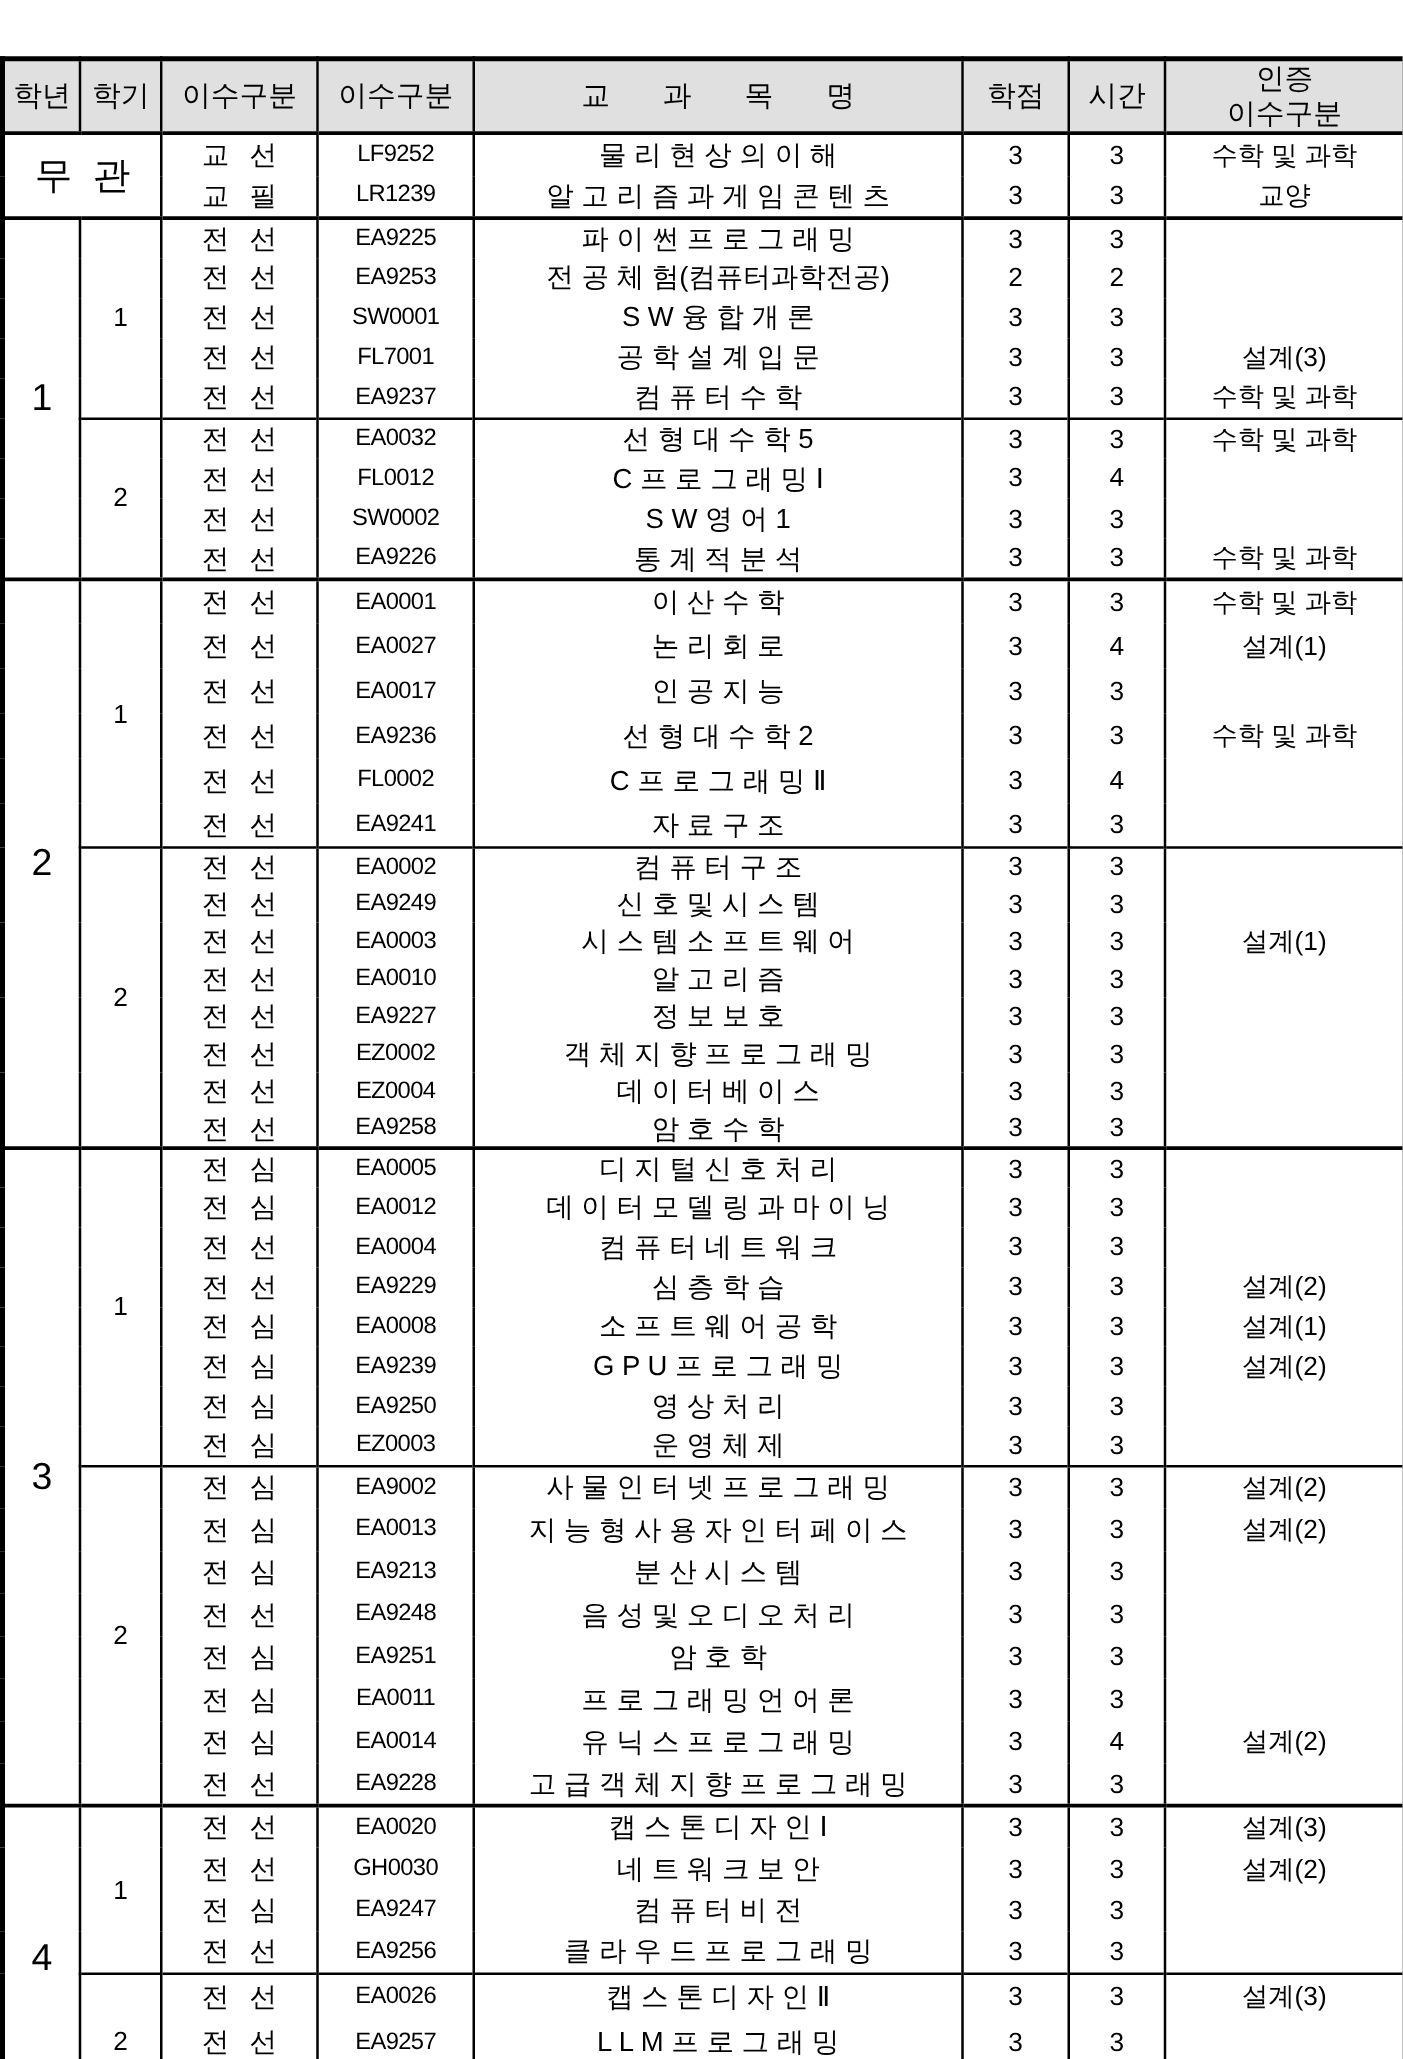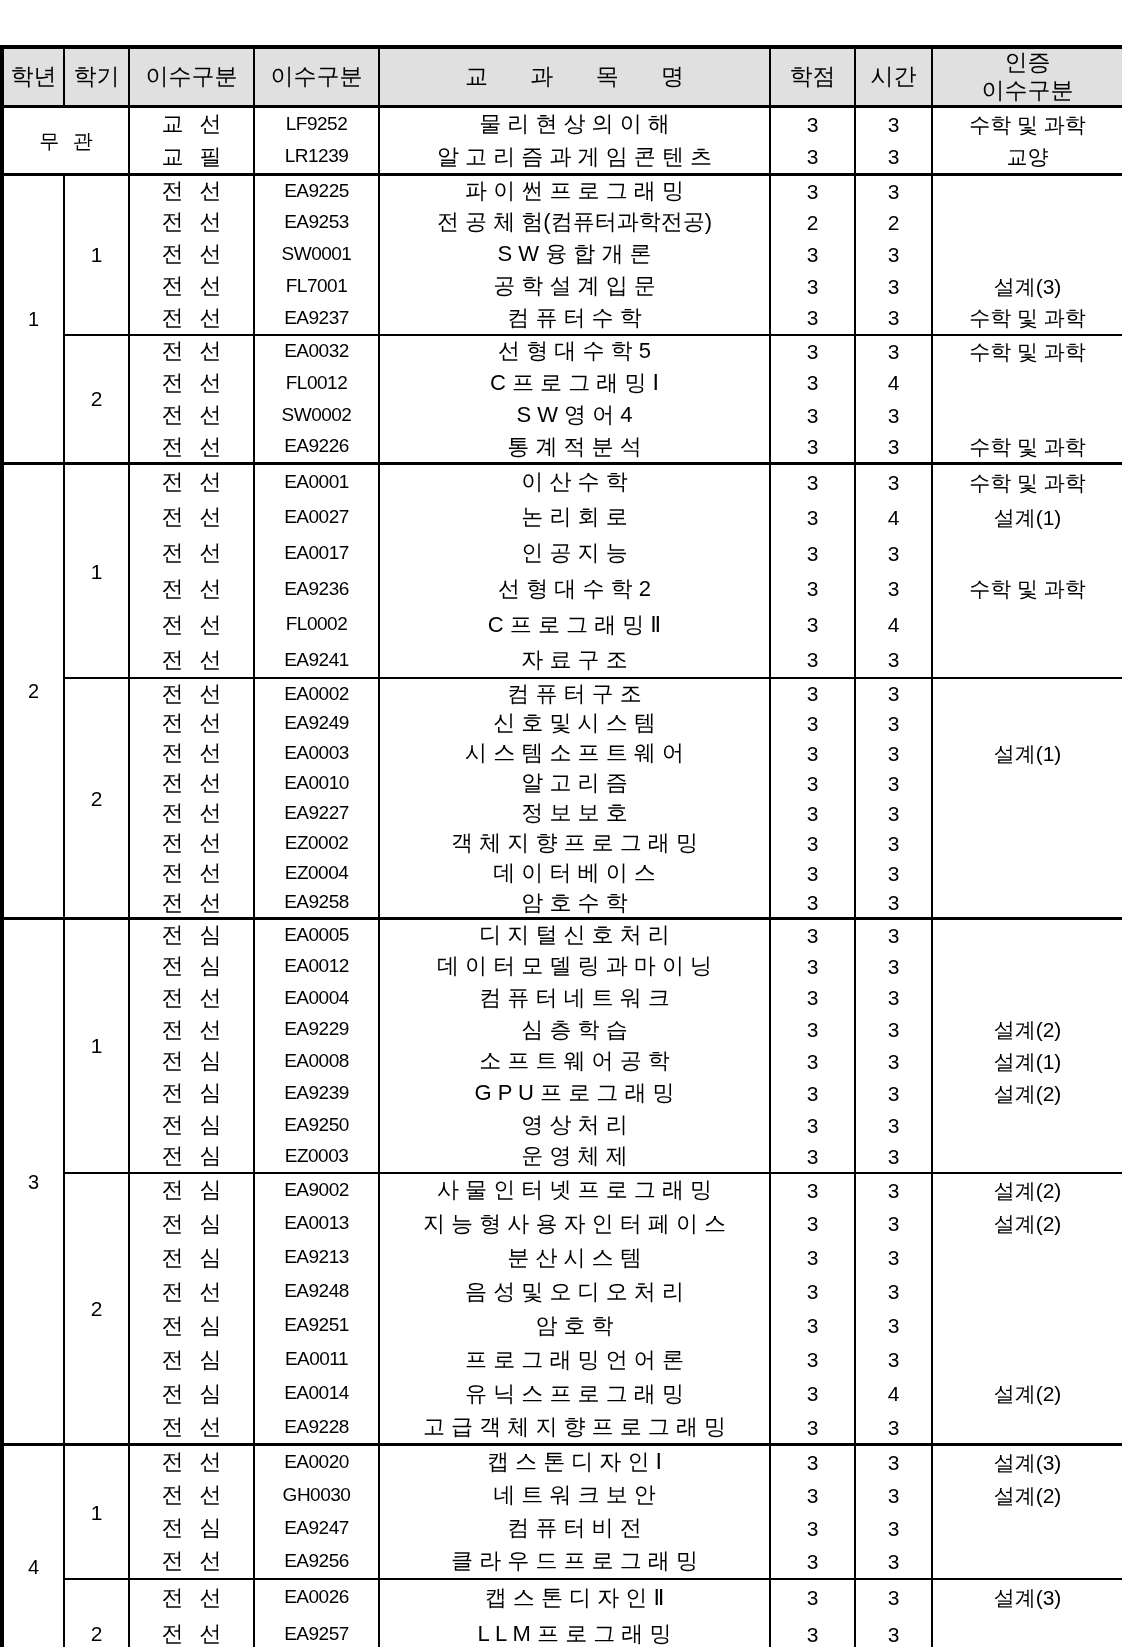--- a/index.html
+++ b/index.html
@@ -39,21 +39,21 @@
     background: #e0e0e0;
     border-bottom: 3px solid #000000;
     font-weight: normal;
     font-size: 23px;
     height: 56px;
   }
   thead th.col-name { word-spacing: 36px; }
   tbody td { font-size: 22px; white-space: pre; }
   tbody tr.sec-start td { border-top: 3px solid #000000; }
   tbody tr.sem-start td { border-top: 2px solid #000000; }
-  td.c-year  { font-size: 20px; word-spacing: 8px; }
+  td.c-year  { font-size: 30px; word-spacing: 8px; }
   td.c-sem   { font-size: 21px; }
   td.c-type  { font-size: 22px; word-spacing: 10px; }
   td.c-code  { font-size: 19px; letter-spacing: -0.5px; }
   td.c-name  { font-size: 22px; }
   td.c-cr, td.c-hr { font-size: 21px; }
   td.c-cert  { font-size: 21px; }
 </style>
 </head>
 <body>
 
@@ -156,21 +156,21 @@
           <td class="c-type">전 선</td>
           <td class="c-code">FL0012</td>
           <td class="c-name">C 프 로 그 래 밍 Ⅰ</td>
           <td class="c-cr">3</td>
           <td class="c-hr">4</td>
           <td class="c-cert"></td>
         </tr>
         <tr style="height: 32.3px;">
           <td class="c-type">전 선</td>
           <td class="c-code">SW0002</td>
-          <td class="c-name">S W 영 어 4</td>
+          <td class="c-name">S W 영 어 1</td>
           <td class="c-cr">3</td>
           <td class="c-hr">3</td>
           <td class="c-cert"></td>
         </tr>
         <tr style="height: 32.3px;">
           <td class="c-type">전 선</td>
           <td class="c-code">EA9226</td>
           <td class="c-name">통 계 적 분 석</td>
           <td class="c-cr">3</td>
           <td class="c-hr">3</td>

